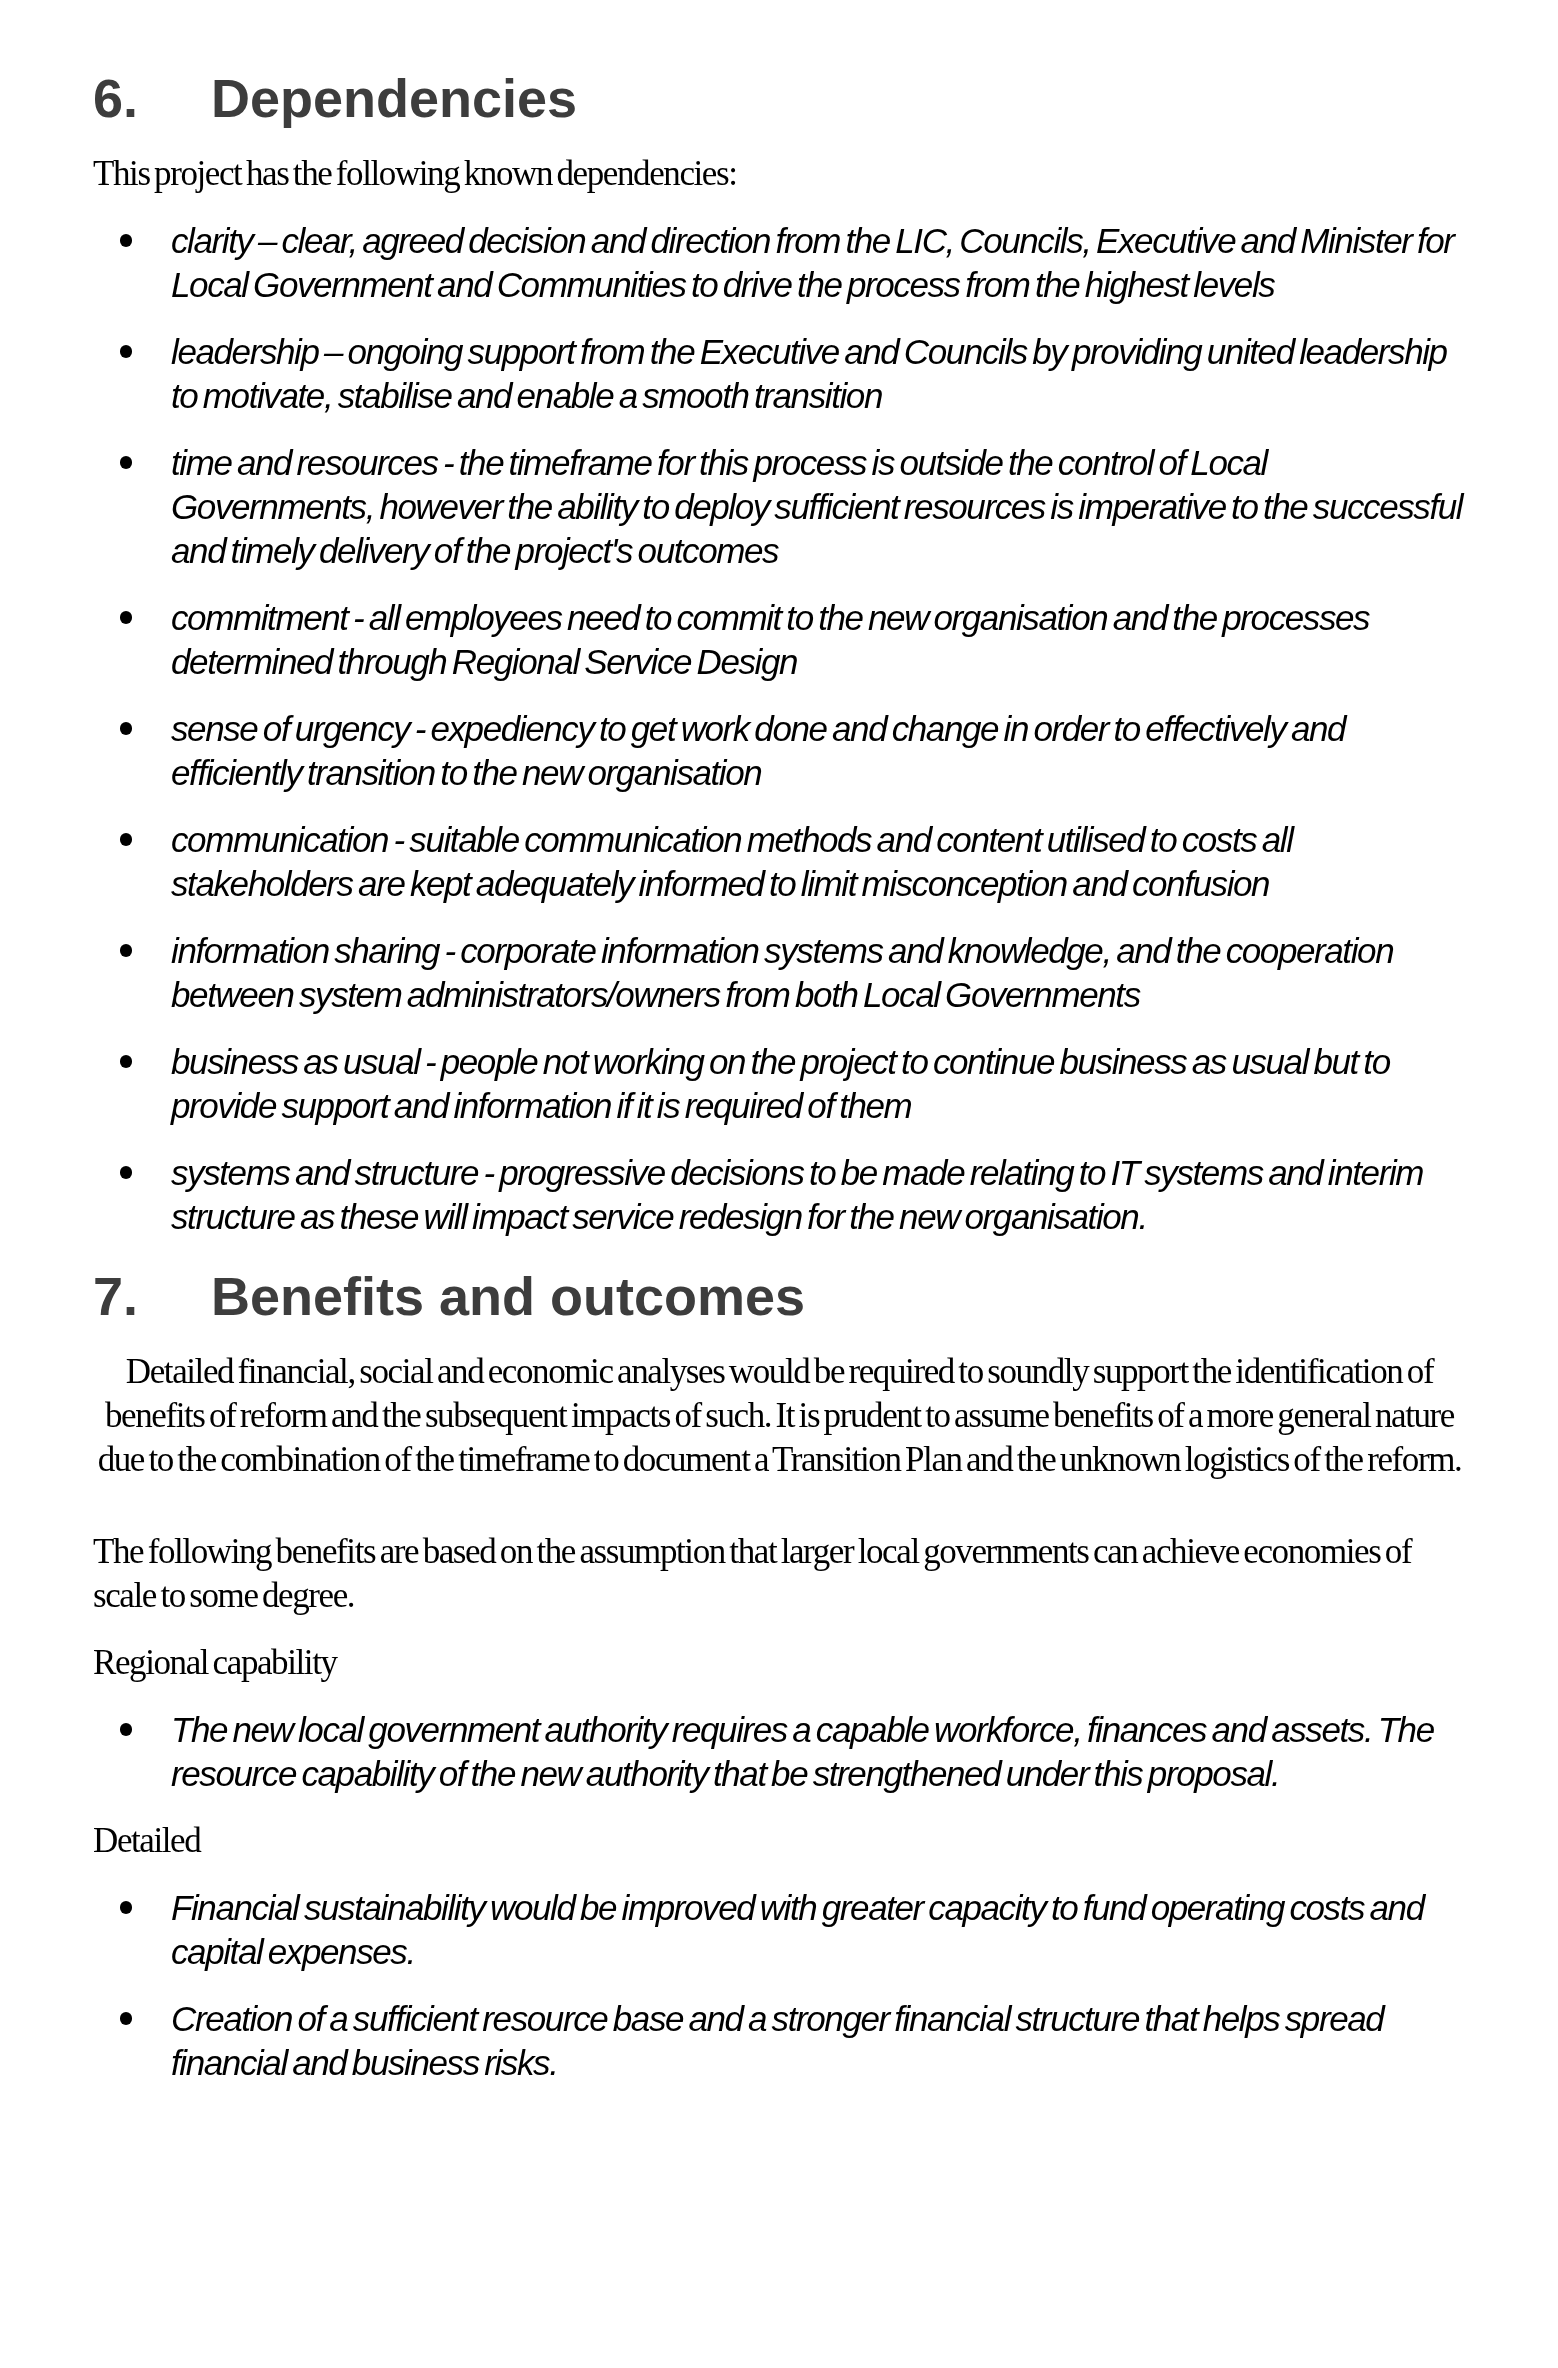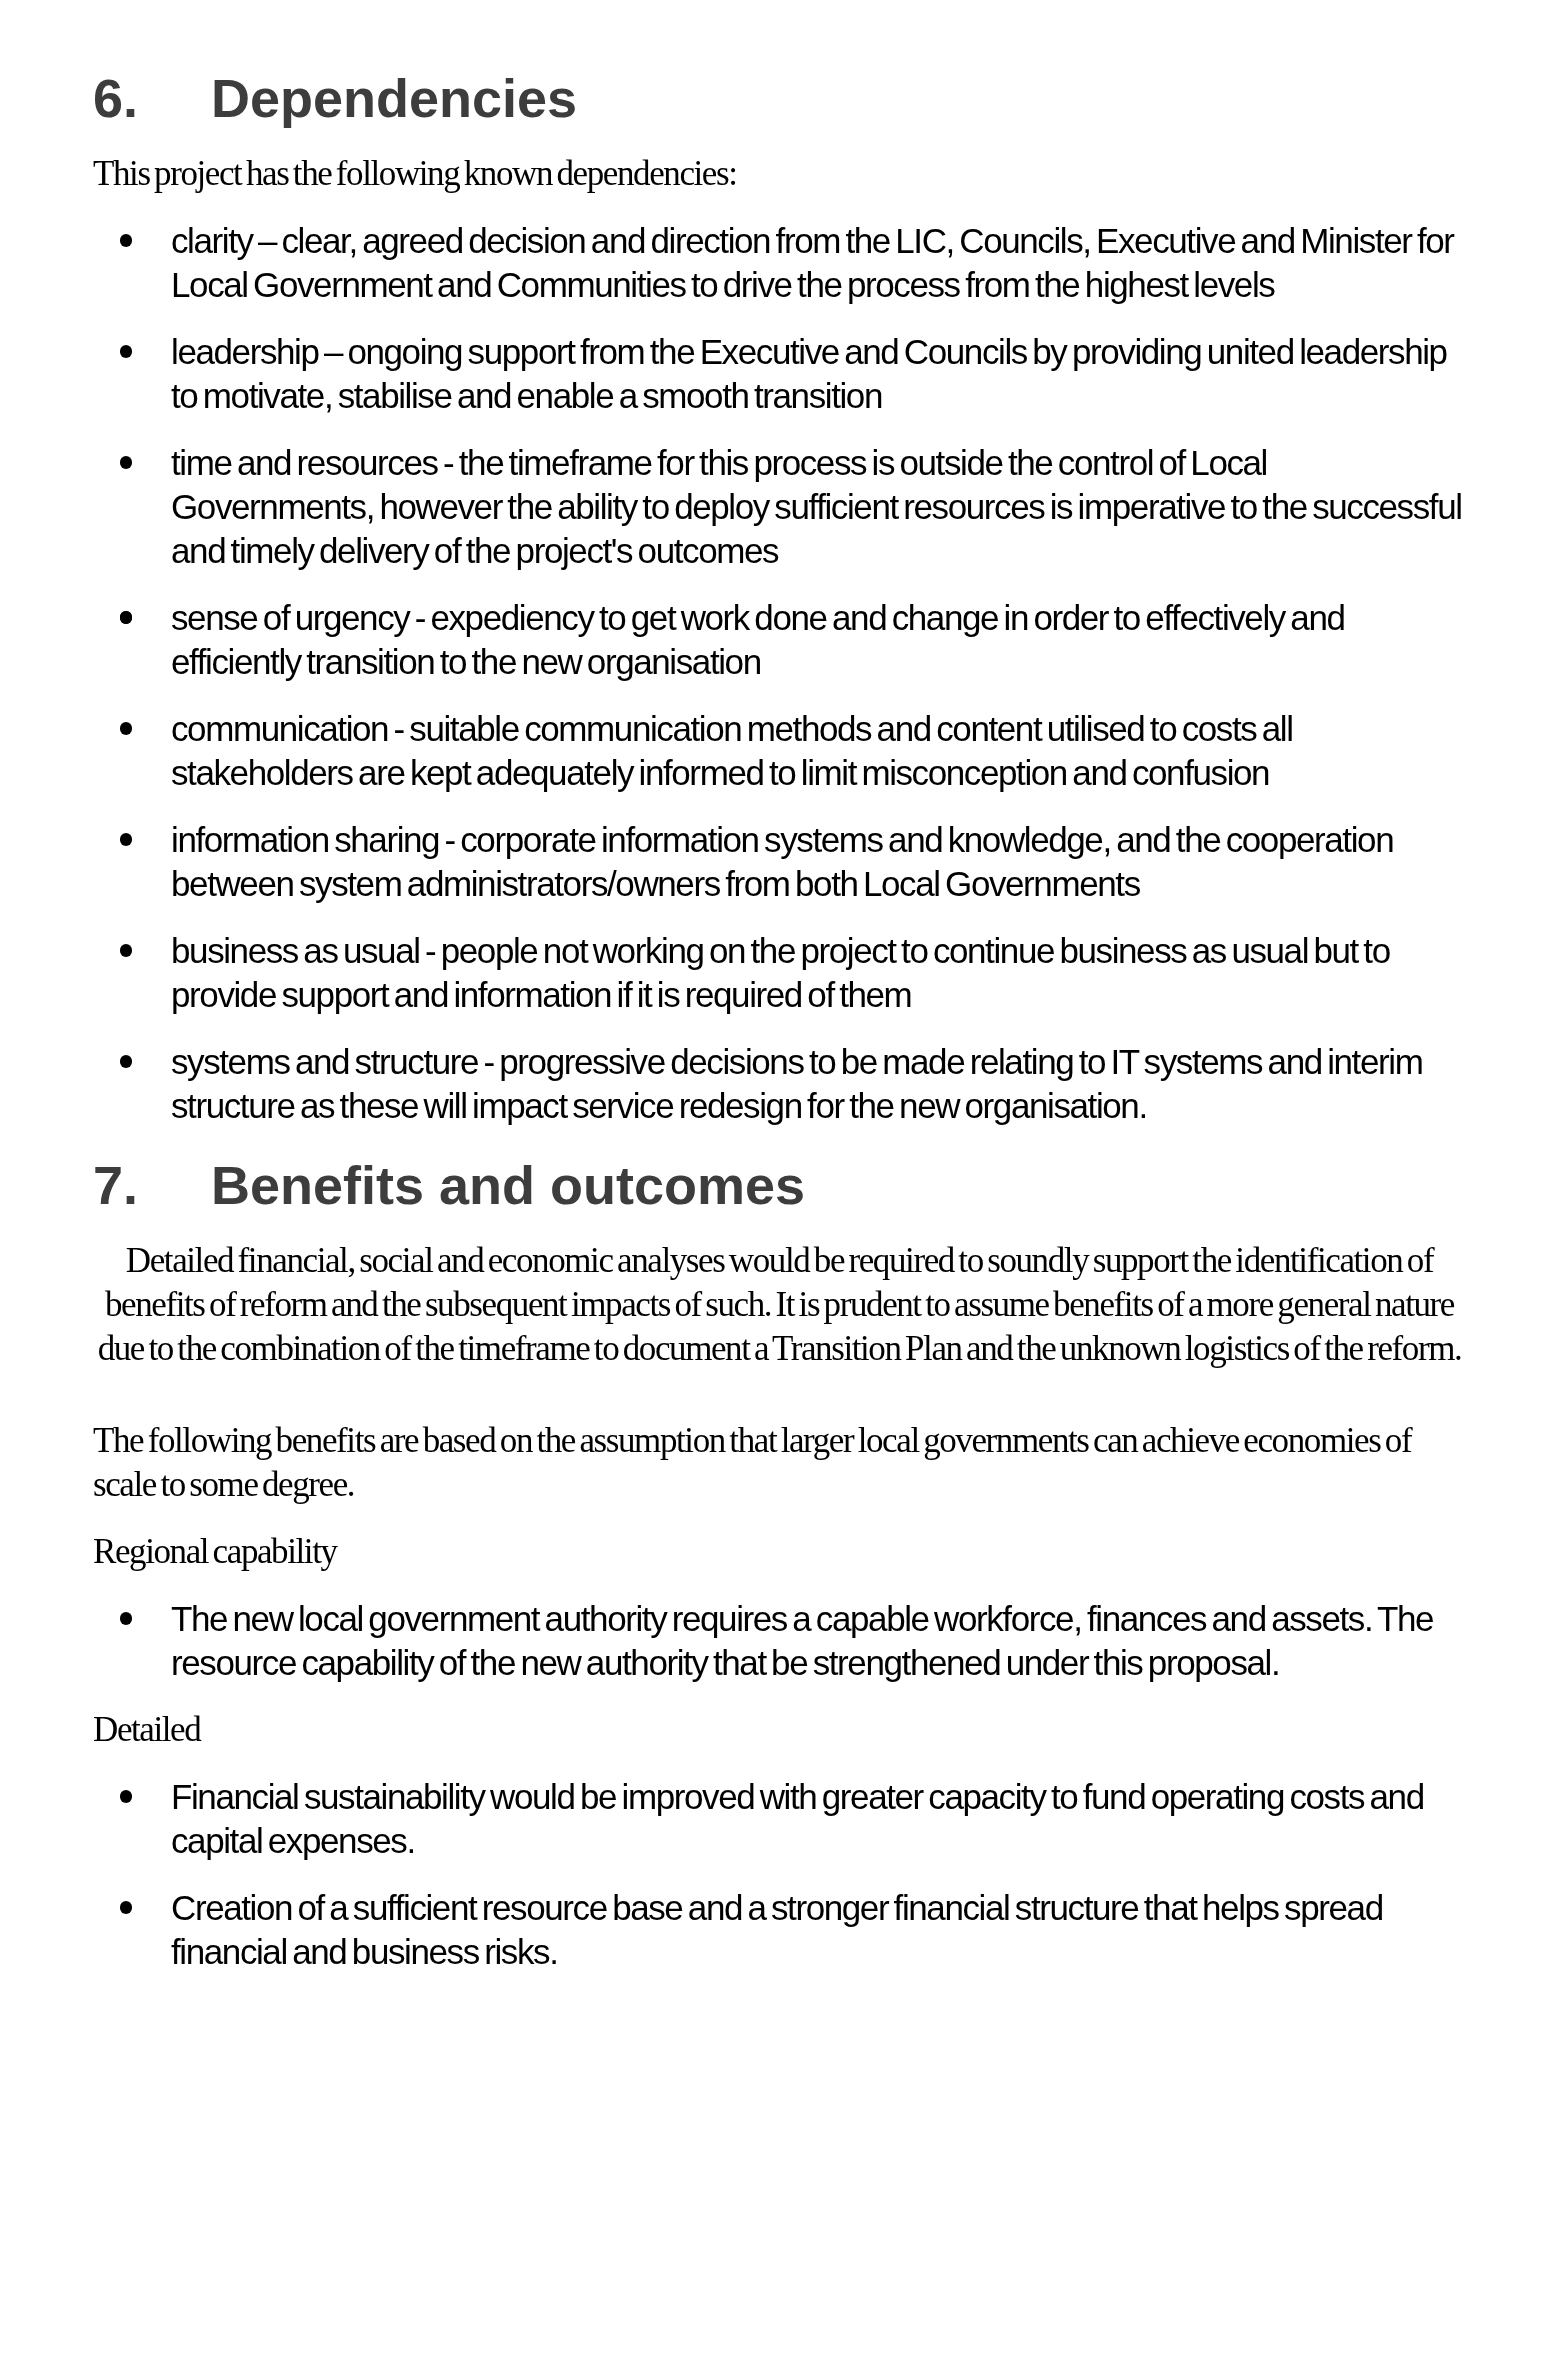--- a/index.html
+++ b/index.html
@@ -30,21 +30,21 @@
     line-height:61px;
     font-weight:bold;
     letter-spacing:0;
     word-spacing:0;
     margin:27px 0 23px 0;
   }
   h1.first{margin-top:0;}
   .h-num{display:inline-block;min-width:118px;}
   p{margin:0 0 23px 0;font-family:Liberation Serif, serif;}
   p.gap-large{margin-bottom:48px;text-align:center;}
-  ul{list-style:none;margin:0 0 0 0;padding:0;}
+  ul{list-style:none;margin:0 0 0 0;padding:0;font-style:italic;}
   li{position:relative;padding-left:78px;margin:0 0 23px 0;}
   .dot{
     position:absolute;left:27px;top:15.3px;
     width:12.4px;height:12.4px;border-radius:50%;
     background:var(--text);
   }
   .subhead{margin:0 0 23px 0;}
 </style>
 </head>
 <body>
@@ -65,20 +65,21 @@
     <li>
       <span class="dot"></span>
       <span>leadership – ongoing support from the Executive and Councils by providing united leadership to motivate, stabilise and enable a smooth transition</span>
     </li>
     <li>
       <span class="dot"></span>
       <span>time and resources - the timeframe for this process is outside the control of Local Governments, however the ability to deploy sufficient resources is imperative to the successful and timely delivery of the project's outcomes</span>
     </li>
     <li>
       <span class="dot"></span>
+      <span>commitment - all employees need to commit to the new organisation and the processes determined through Regional Service Design</span>
     </li>
     <li>
       <span class="dot"></span>
       <span>sense of urgency - expediency to get work done and change in order to effectively and efficiently transition to the new organisation</span>
     </li>
     <li>
       <span class="dot"></span>
       <span>communication - suitable communication methods and content utilised to costs all stakeholders are kept adequately informed to limit misconception and confusion</span>
     </li>
     <li>

